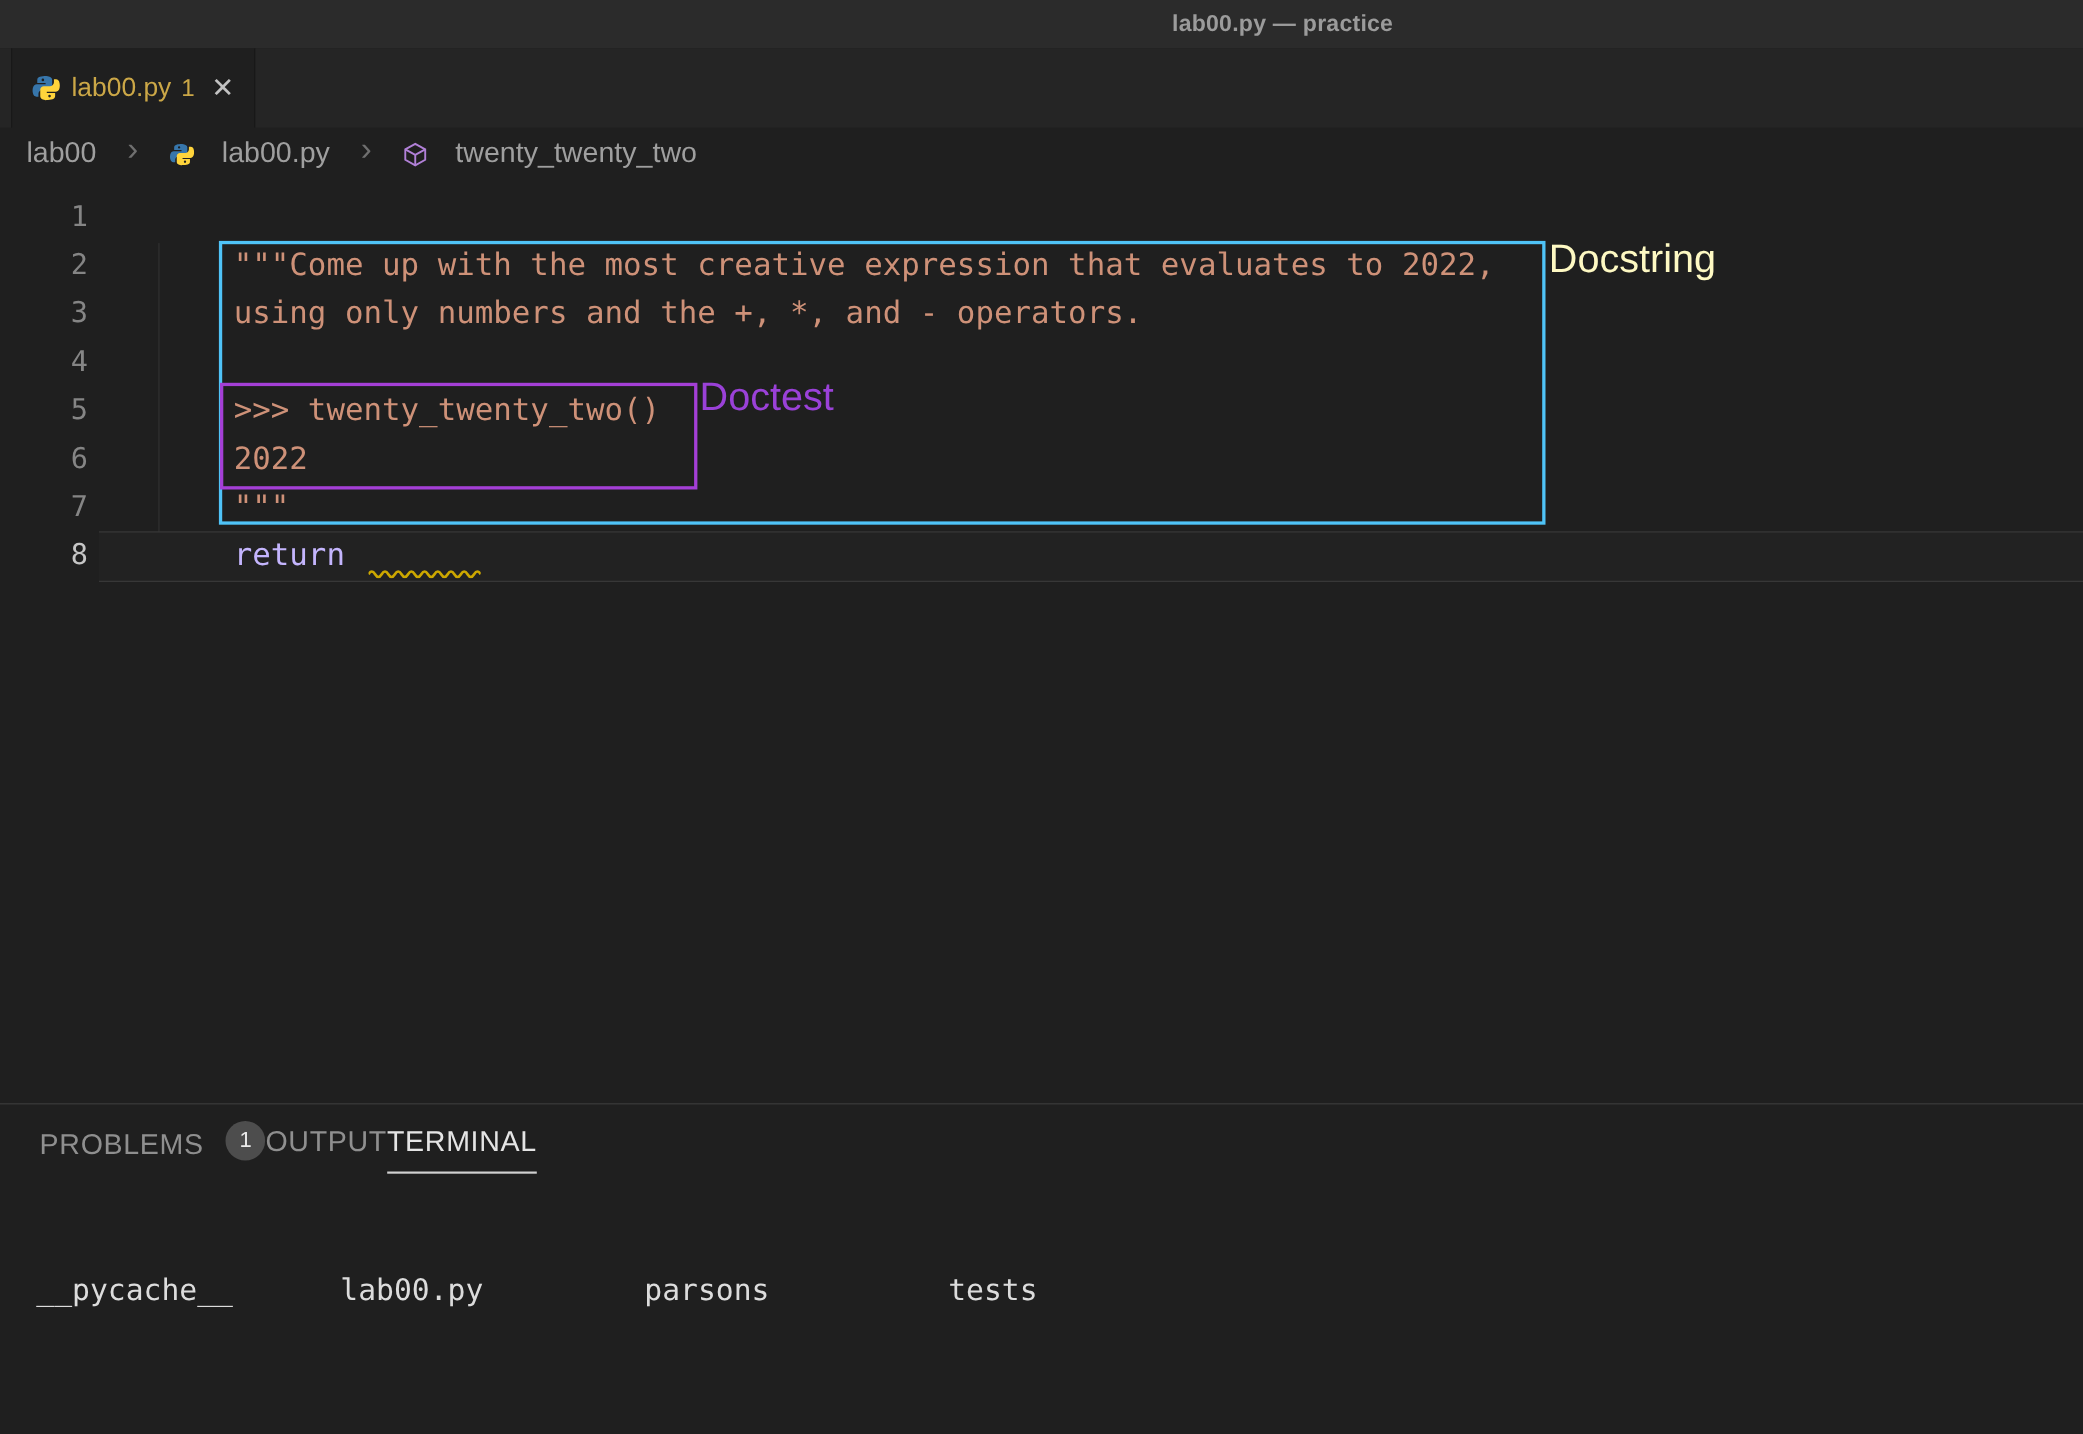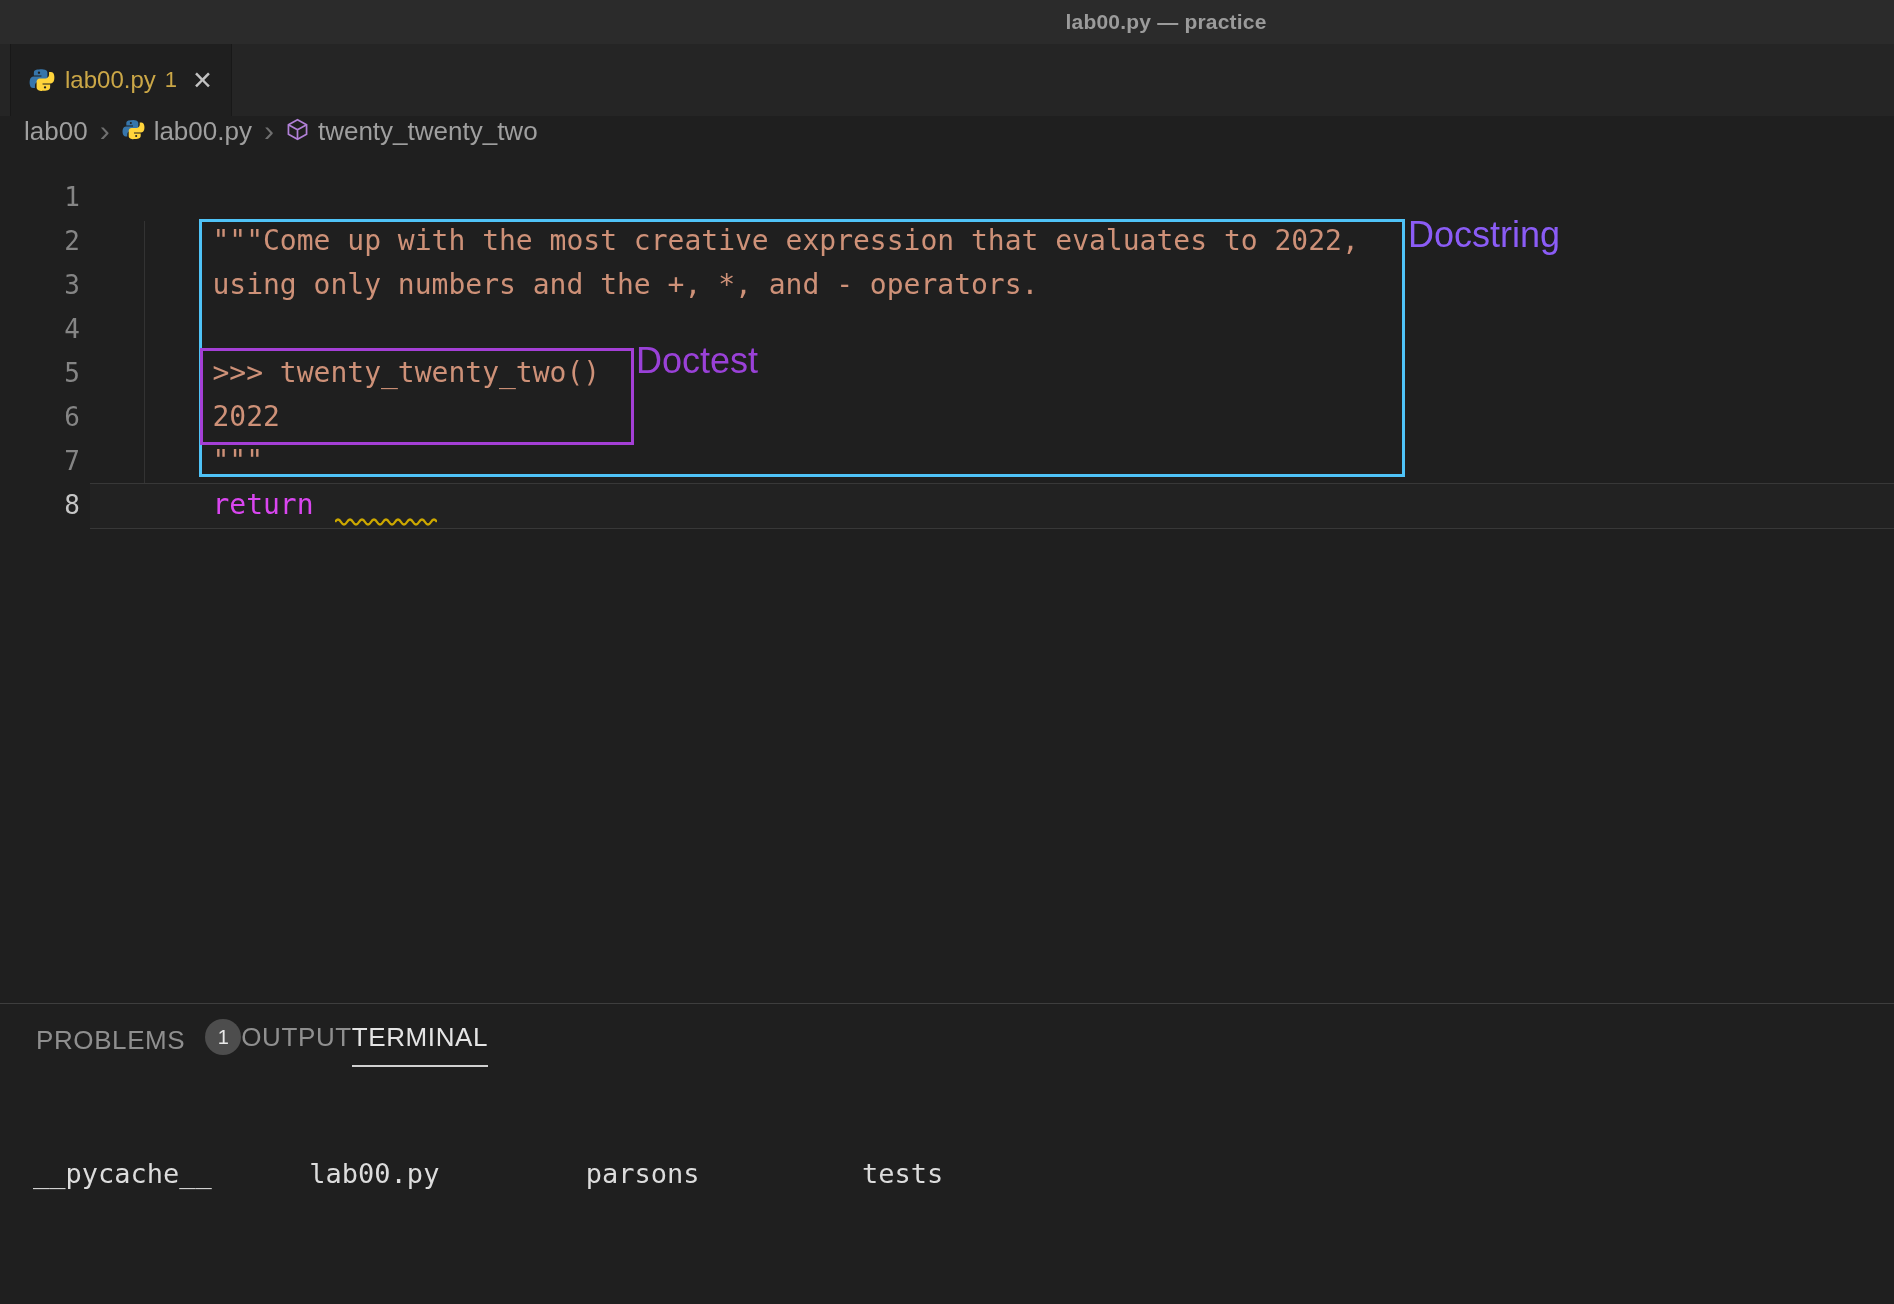--- a/index.html
+++ b/index.html
@@ -16,50 +16,50 @@
   .tab { position:absolute; left:10px; top:0; height:72px; background:#1f1f1f;
          display:flex; align-items:center; padding:0 18px;
          border-left:1px solid #181818; border-right:1px solid #181818; }
   .py-icon { width:26px; height:26px; flex:none; }
   .tab-name { color:#cba747; font-size:24px; margin-left:10px; }
   .tab-count { color:#cba747; font-size:22px; margin-left:9px; }
   .tab-close { color:#c2c2c2; font-size:25px; margin-left:15px; cursor:pointer; line-height:1; }
 
   
   .breadcrumb { position:absolute; top:116px; left:0; right:0; height:44px;
-                display:flex; align-items:flex-start; padding-left:24px; color:#9f9f9f; font-size:26px; }
+                display:flex; align-items:center; padding-left:24px; color:#9f9f9f; font-size:26px;gap:16px; }
   .bc-sep { color:#6f6f6f; font-size:30px; margin:0 12px; transform:translateY(-2px); }
   .bc-icon { width:23px; height:23px; margin-right:9px; transform:translateY(2px); }
 
   
   .code { position:absolute; top:175px; left:0; right:0;
           font-family:"DejaVu Sans Mono", monospace; font-size:28px; }
   .crow { display:flex; height:44px; line-height:44px; }
   .ln { width:80px; text-align:right; color:#858585; font-size:26px; flex:none; }
   .crow.l8 .ln { color:#c6c6c6; }
   .ct { padding-left:65px; white-space:pre; }
   .kw  { color:#569cd6; }
   .fn  { color:#dcdcaa; }
   .br  { color:#f0d266; }
   .pn  { color:#d4d4d4; }
   .st  { color:#ce9178; }
-  .ret { color:#d946ef; }
+  .ret { color:#c4b5fd; }
 
   
   .indent-guide { position:absolute; left:144px; top:221px; width:1px; height:262px;
                   background:rgba(255,255,255,.09); }
   .cur-line { position:absolute; left:90px; right:0; top:483px; height:44px;
               border-top:1px solid rgba(255,255,255,.10);
               border-bottom:1px solid rgba(255,255,255,.10);
               background:rgba(255,255,255,.015); pointer-events:none; }
   .doc-box { position:absolute; left:199px; top:219px; width:1200px; height:252px;
              border:3px solid #4fc3f7; pointer-events:none; }
   .dt-box  { position:absolute; left:200px; top:348px; width:428px; height:91px;
              border:3px solid #a43fd6; pointer-events:none; }
-  .doc-label { position:absolute; left:1408px; top:214px; font-size:36px; color:#8b5cf6; }
+  .doc-label { position:absolute; left:1408px; top:214px; font-size:36px; color:#fef9c3; }
   .dt-label  { position:absolute; left:636px; top:340px; font-size:36px; color:#9a41d8; }
   .squiggle  { position:absolute; left:335px; top:516px; pointer-events:none; }
 
   
   .panel-divider { position:absolute; top:1003px; left:0; right:0; height:1px; background:#3e3e3e; }
   .panel-tabs { position:absolute; top:1022px; left:36px; display:flex; 
                 align-items:flex-start; font-size:26px; letter-spacing:.6px; color:#8f8f8f; }
   .ptab { padding-bottom:12px; border-bottom:2px solid transparent; cursor:pointer;
           display:flex; align-items:center; gap:20px; }
   .ptab.active { color:#e4e4e4; border-bottom-color:#d0d0d0; }

